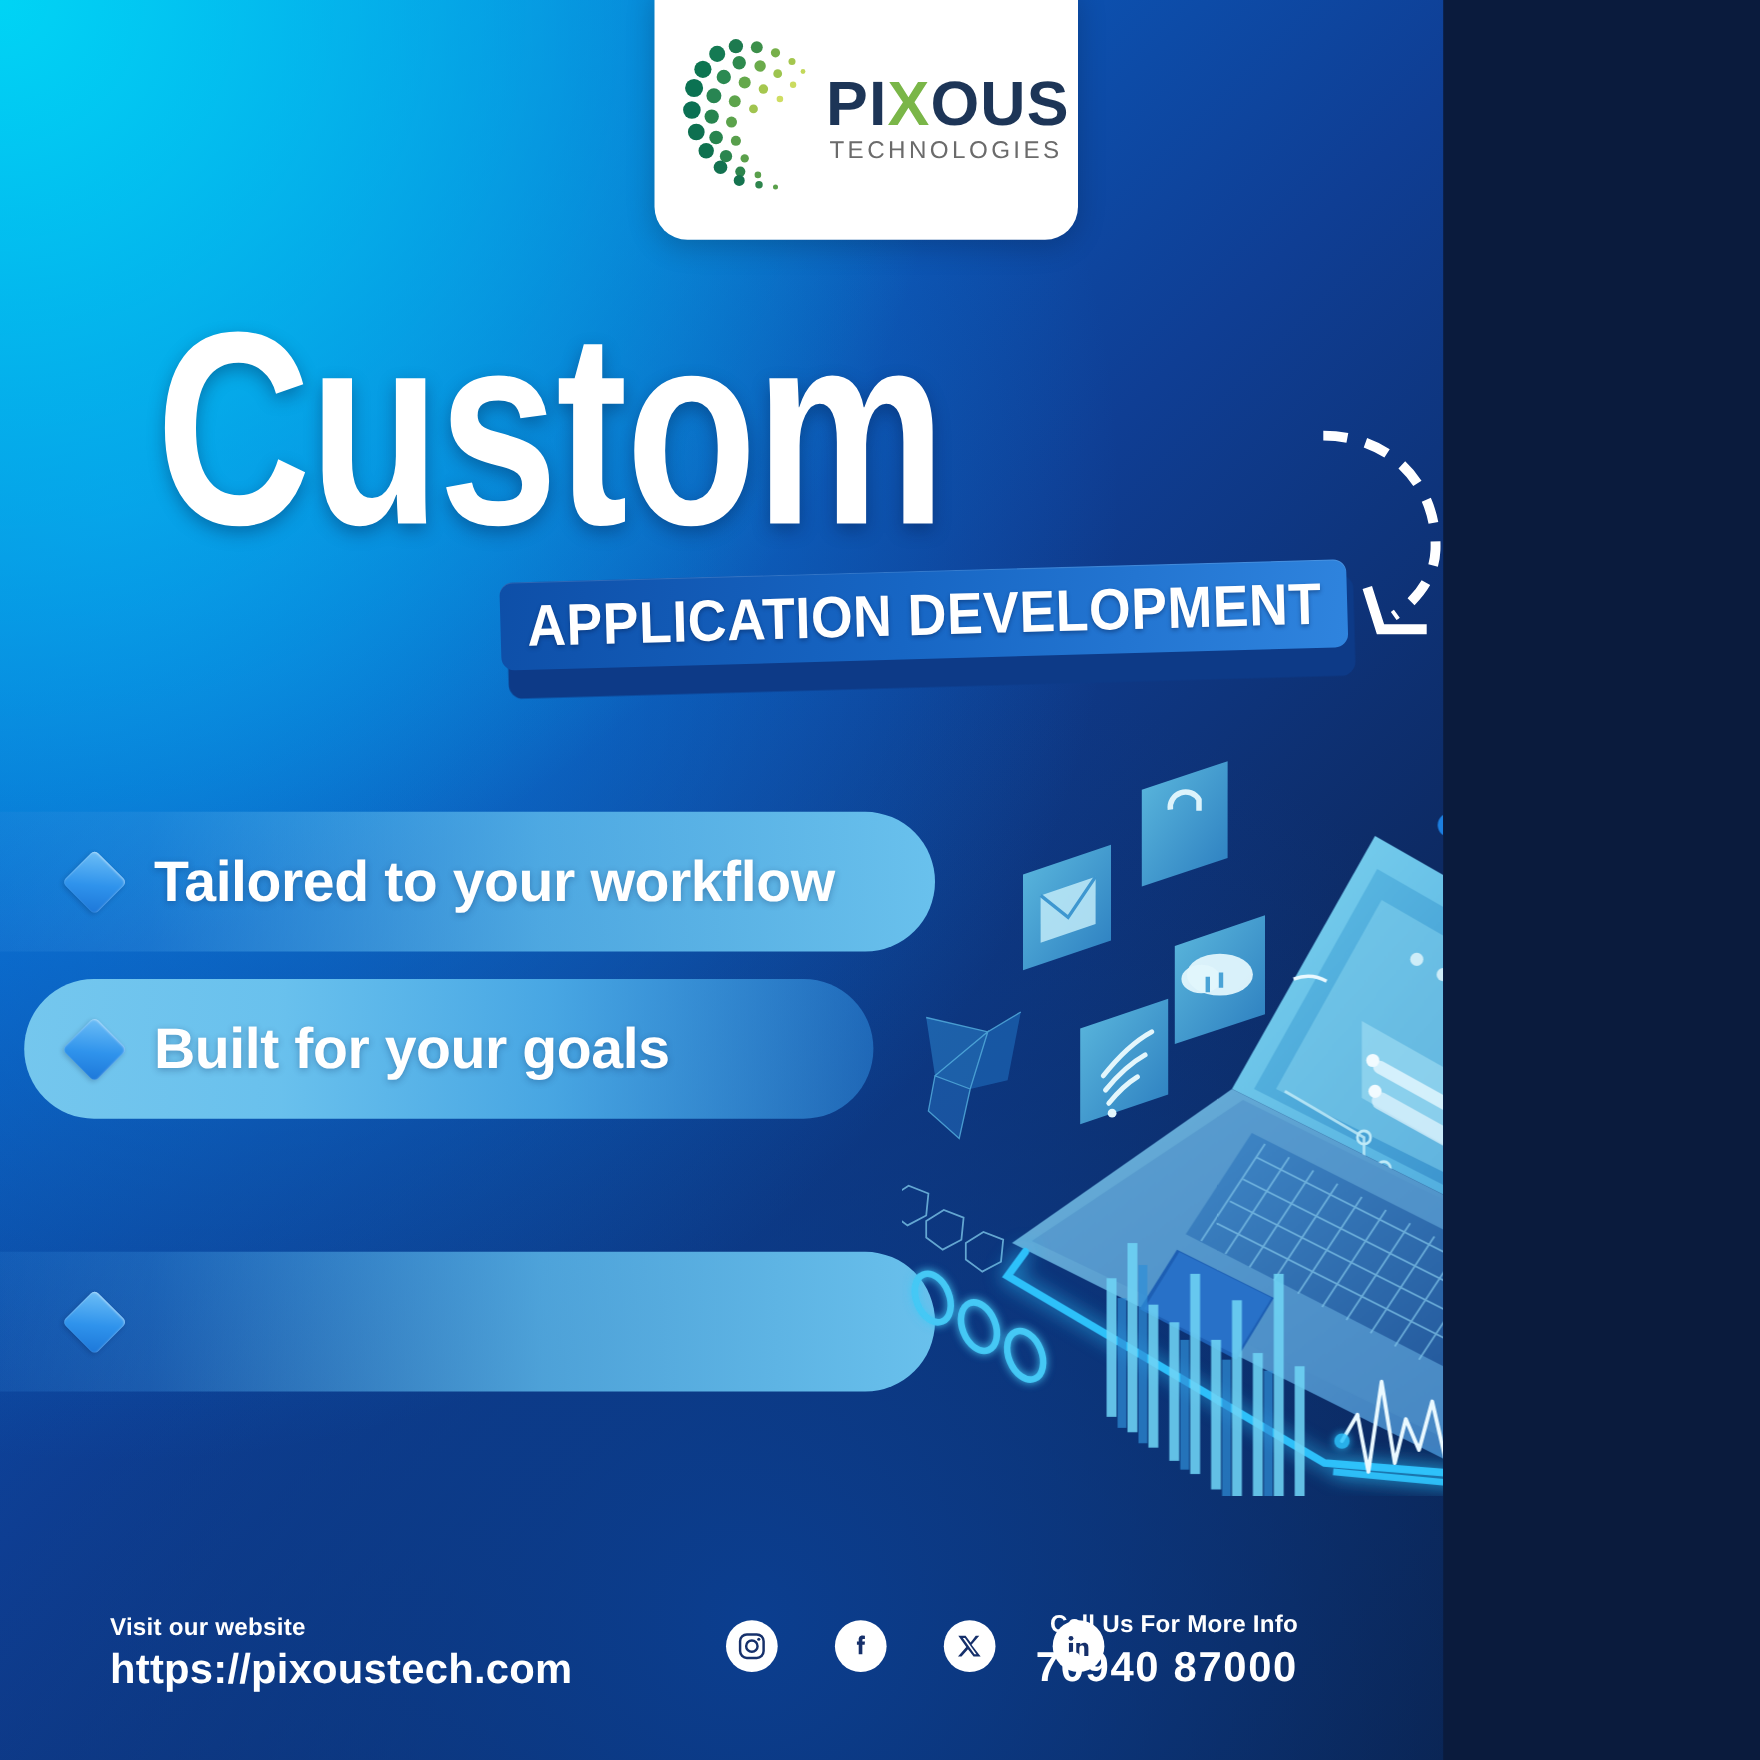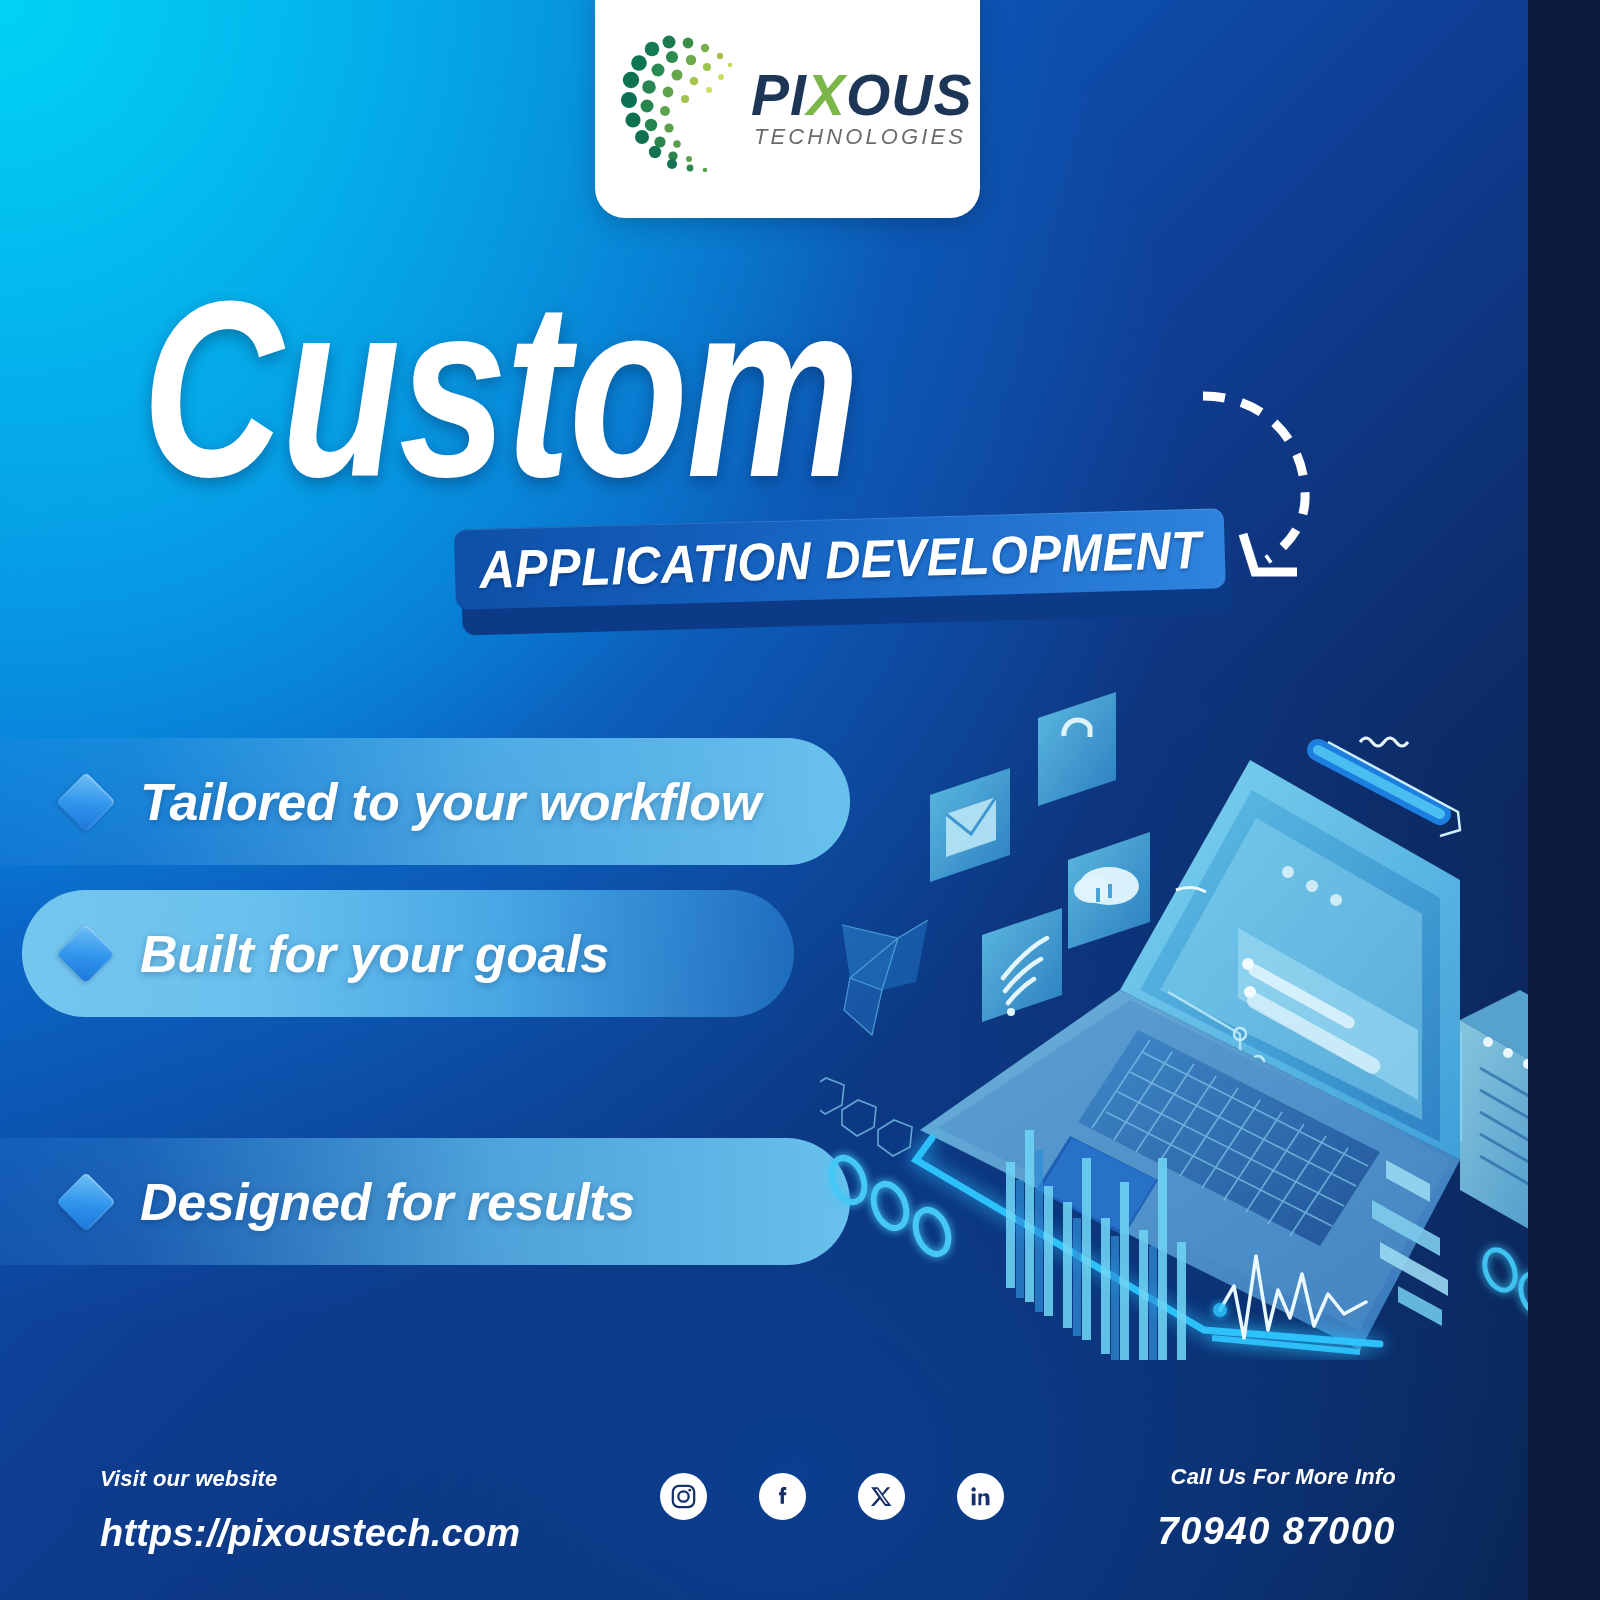--- a/index.html
+++ b/index.html
@@ -2,30 +2,29 @@
 <html><head>
 <meta charset="utf-8">
 <style>
   html, body {
     margin: 0;
     padding: 0;
     background: #0a1b3d;
   }
   #poster {
     position: relative;
-    width: 1528px;
+    width: 1312px;
     height: 1600px;
     overflow: hidden;
     font-family: "Liberation Sans", sans-serif;
     background:
       radial-gradient(circle at 0% 0%, #00d4f5 0%, rgba(0,150,235,0) 42%),
       radial-gradient(ellipse 120% 95% at 8% 28%, #0a7ee0 0%, rgba(10,90,190,0) 58%),
       radial-gradient(ellipse 100% 80% at 52% 92%, #0b3e8f 0%, rgba(10,40,100,0) 70%),
       linear-gradient(135deg, #0a86e8 0%, #0a5fc4 22%, #0f3e94 48%, #0d2a63 72%, #0a1b3d 100%);
-    font-style: italic;
   }
 
   
   .logo-card {
     position: absolute;
     left: 595px;
     top: -10px;
     width: 385px;
     height: 228px;
     background: #ffffff;
@@ -190,21 +189,21 @@
   .f-small {
     font-size: 22px;
     font-weight: 700;
     color: #ffffff;
     letter-spacing: 0.2px;
   }
   .f-big {
     font-size: 38px;
     font-weight: 700;
     color: #ffffff;
-    margin-top: 20px;
+    margin-top: 5px;
     letter-spacing: 0.2px;
   }
   .f-big-phone { letter-spacing: 1.5px; }
 
   .social-row {
     position: absolute;
     left: 660px; top: 1473px;
     display: flex;
     gap: 52px;
     align-items: center;
@@ -288,21 +287,20 @@
   <div class="pill pill-1">
     <div class="pill-bullet"></div>
     <div class="pill-label">Tailored to your workflow</div>
   </div>
   <div class="pill pill-2">
     <div class="pill-bullet"></div>
     <div class="pill-label">Built for your goals</div>
   </div>
   <div class="pill pill-3">
     <div class="pill-bullet"></div>
-    <div class="pill-label">Designed for results</div>
   </div>
 
   <svg class="illus" viewBox="0 0 790 670">
     <defs>
       <linearGradient id="gScreen" x1="0" y1="0" x2="1" y2="1">
         <stop offset="0%" stop-color="#7fd4f0"></stop>
         <stop offset="100%" stop-color="#3f9fd8"></stop>
       </linearGradient>
       <linearGradient id="gScreenIn" x1="0" y1="0" x2="1" y2="1">
         <stop offset="0%" stop-color="#5fbfe6"></stop>

